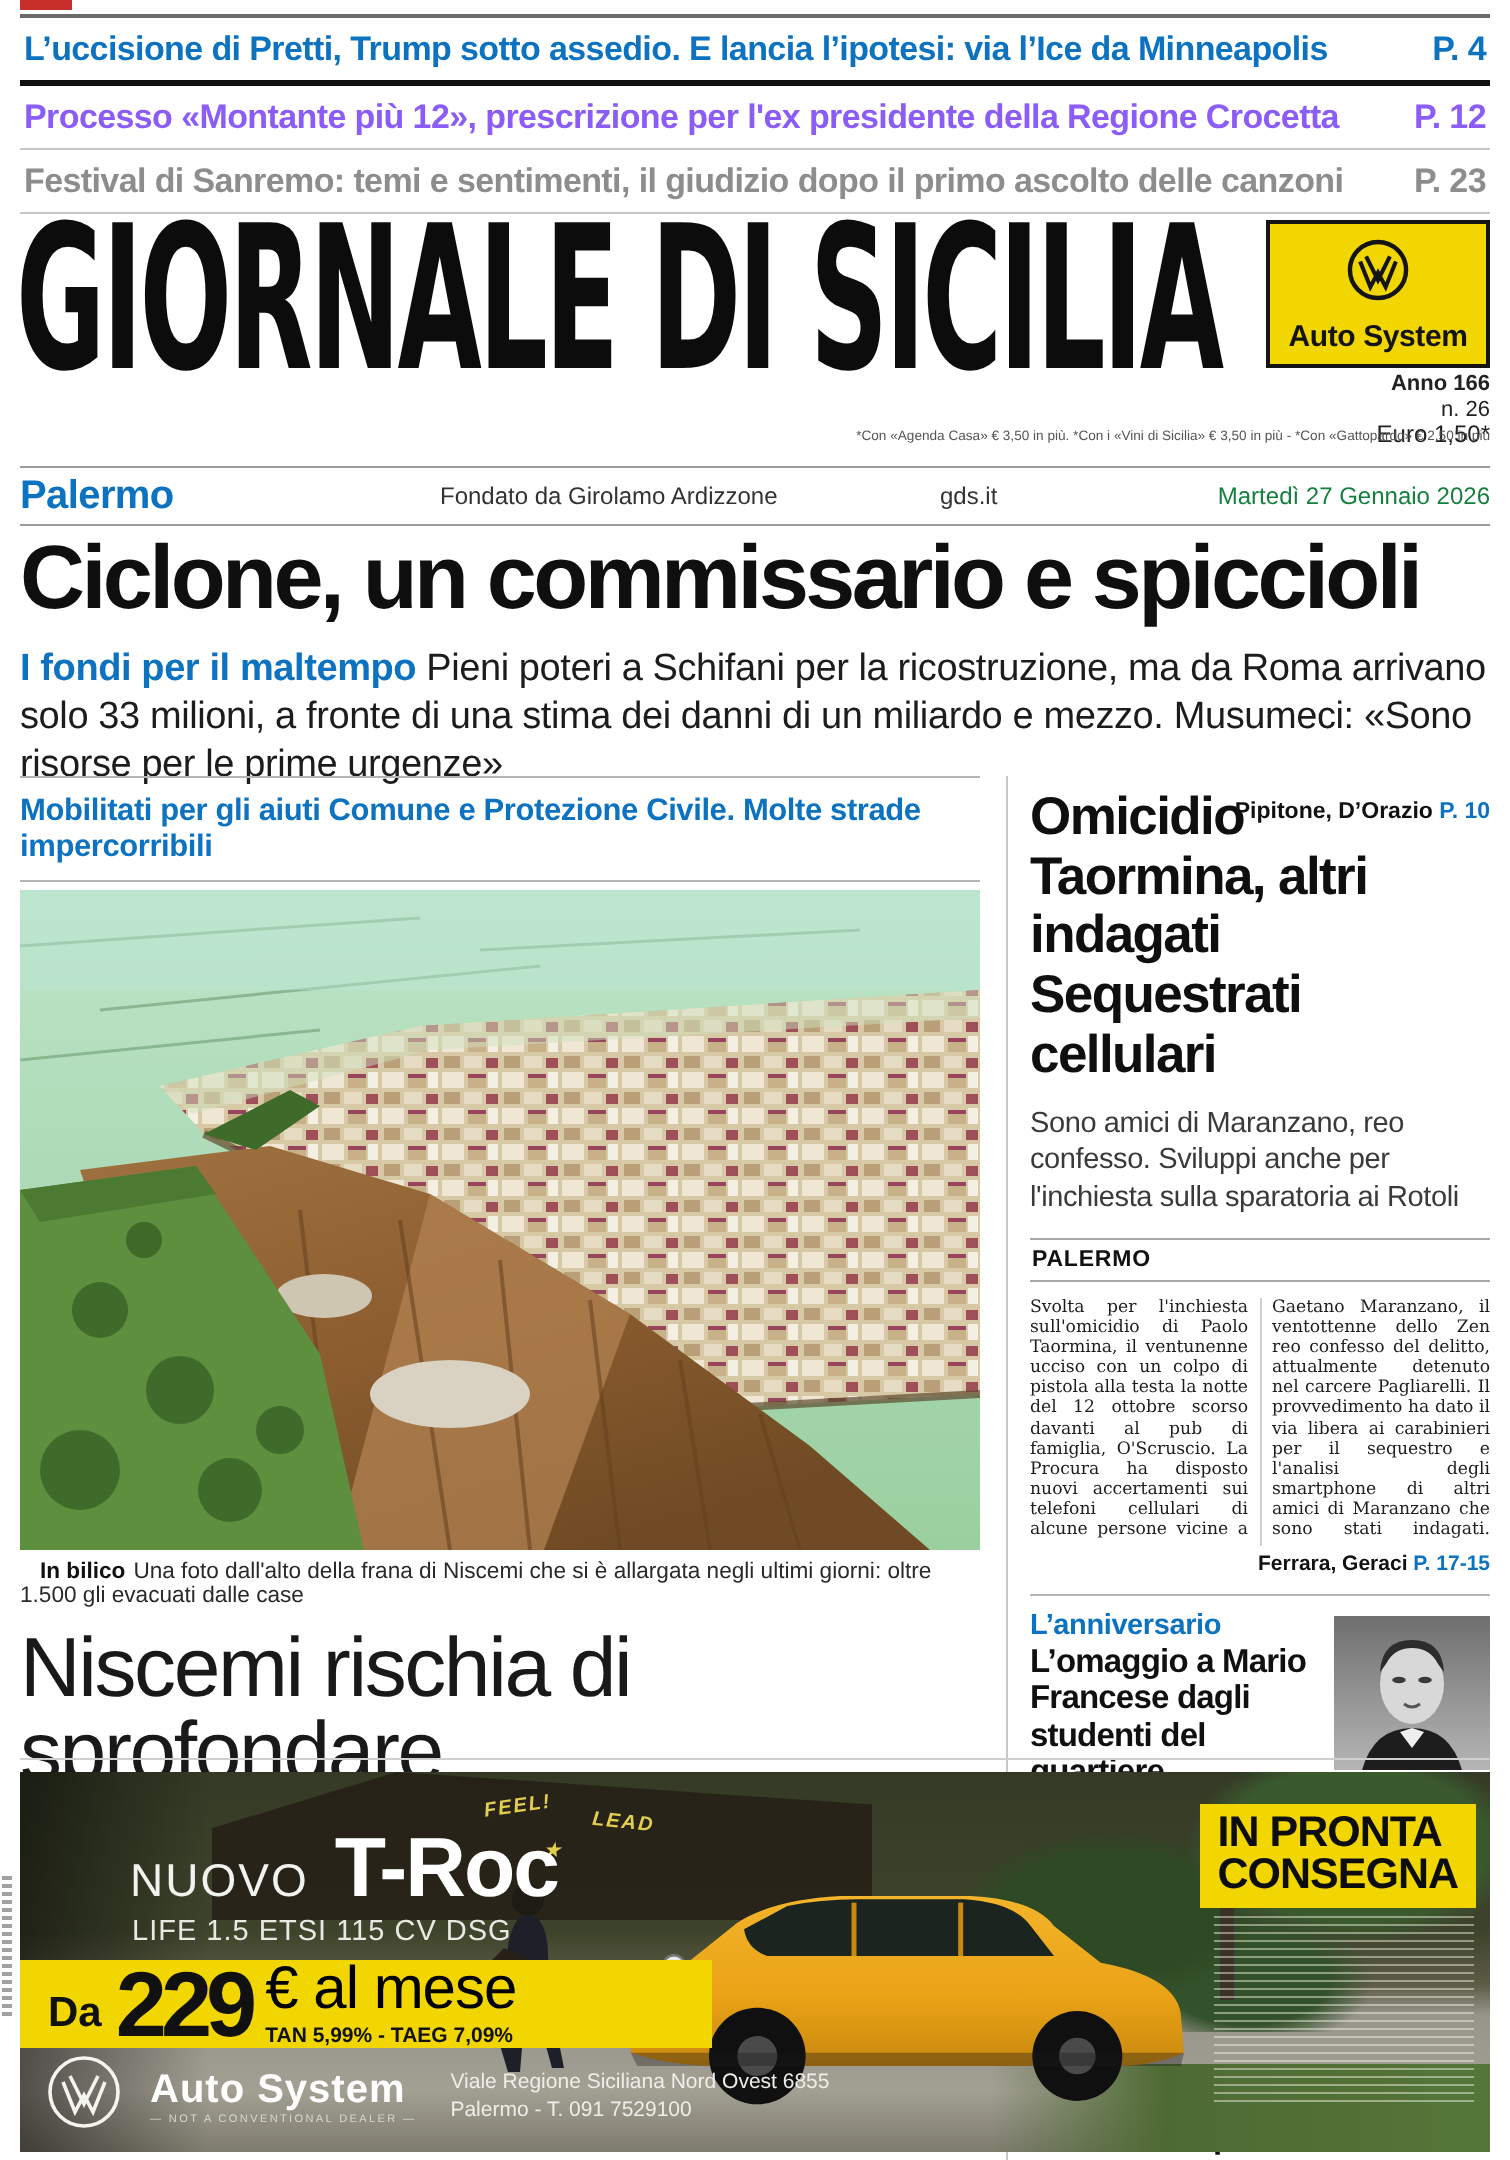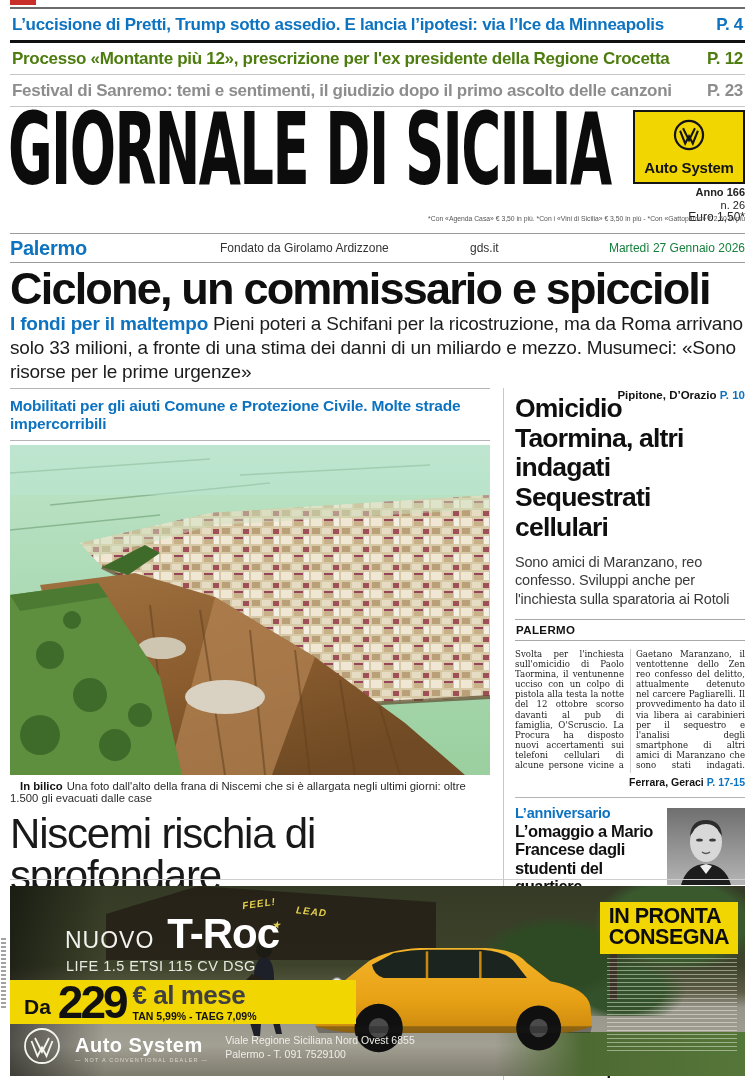--- a/index.html
+++ b/index.html
@@ -5,21 +5,21 @@
   * { margin:0; padding:0; box-sizing:border-box; }
   html,body { background:#e8e8e8; }
   body { font-family:"Liberation Sans", sans-serif; }
   .page { position:relative; width:755px; height:1080px; margin:0 auto; background:#fff; overflow:hidden; }
 
   
   .red-mark { position:absolute; left:10px; top:0; width:26px; height:5px; background:#c92f2a; }
   .teasers { position:absolute; top:7px; left:10px; right:10px; border-top:2px solid #6b6b6b; }
   .teaser { display:flex; justify-content:space-between; align-items:flex-end; padding:6px 2px 5px 2px; font-size:17px; font-weight:bold; letter-spacing:-0.3px; }
   .teaser-1 { color:#0d73c0; border-bottom:3px solid #101010; }
-  .teaser-2 { color:#4d7c0f; border-bottom:1px solid #c6c6c6; }
+  .teaser-2 { color:#8b5cf6; border-bottom:1px solid #c6c6c6; }
   .teaser-3 { color:#8d8d8d; border-bottom:1px solid #c6c6c6; }
   .teaser .pg { margin-left:16px; white-space:nowrap; }
 
   
   .masthead-title { position:absolute; left:8px; top:104px; font-family:"DejaVu Sans", sans-serif; font-weight:bold; font-size:100px; line-height:0.92; letter-spacing:-3px; color:#0c0c0c; transform:scaleX(0.545); transform-origin:0 0; white-space:nowrap; }
   .vw-box { position:absolute; right:10px; top:110px; width:112px; height:74px; background:#f2d602; border:2px solid #141414; display:flex; flex-direction:column; align-items:center; justify-content:center; gap:3px; }
   .vw-box .brand { font-weight:bold; font-size:15px; color:#141414; letter-spacing:-0.2px; }
   .edition { position:absolute; right:10px; top:186px; text-align:right; color:#222; line-height:1.15; }
   .edition .anno { font-weight:bold; font-size:11px; }
   .edition .num, .edition .price { font-size:11px; }
@@ -29,21 +29,21 @@
   
   .dateline { position:absolute; top:233px; left:10px; right:10px; height:30px; border-top:1px solid #9c9c9c; border-bottom:1px solid #9c9c9c; display:flex; align-items:center; }
   .dateline .city { color:#0d73c0; font-weight:bold; font-size:20px; letter-spacing:-0.3px; width:210px; }
   .dateline .founded { font-size:12px; color:#333; width:250px; }
   .dateline .site { font-size:12px; color:#333; flex:1; }
   .dateline .date { font-size:12px; color:#15803d; text-align:right; }
 
   
   .lead { position:absolute; top:266px; left:10px; right:10px; }
   .lead-headline { font-size:45px; font-weight:bold; letter-spacing:-1.8px; line-height:1.02; color:#0f0f0f; }
-  .lead-standfirst { font-size:19px; line-height:1.26; color:#1c1c1c; letter-spacing:-0.2px; }
+  .lead-standfirst { margin-top:11px; font-size:19px; line-height:1.26; color:#1c1c1c; letter-spacing:-0.2px; }
   .lead-standfirst .kick { color:#0d73c0; font-weight:bold; margin-right:5px; }
   .lead-byline { margin-top:5px; text-align:right; font-size:11.5px; font-weight:bold; color:#111; }
   .pg-blue { color:#0d73c0; font-weight:bold; }
 
   
   .columns { position:absolute; top:388px; left:10px; right:10px; display:grid; grid-template-columns:480px 1fr; }
   .col-right { border-left:1px solid #c9c9c9; padding-left:11px; margin-left:13px; }
 
   .kicker-bar { border-top:1px solid #b5b5b5; border-bottom:1px solid #b5b5b5; padding:8px 0 7px 0; color:#0d73c0; font-weight:bold; font-size:15.5px; letter-spacing:-0.2px; }
   .photo { display:block; width:480px; height:330px; margin-top:4px; }
@@ -87,21 +87,21 @@
 
   .ad-title { position:absolute; left:55px; top:24px; display:flex; align-items:baseline; gap:13px; }
   .ad-title .nuovo { color:#f2f2ee; font-size:23px; letter-spacing:1px;text-align:center; }
   .ad-title .model { color:#fff; font-size:42px; font-weight:bold; letter-spacing:-1px; }
   .ad-trim { position:absolute; left:56px; top:72px; color:#e9e9e4; font-size:14.5px; letter-spacing:.5px; }
 
   .ad-price { position:absolute; left:0; top:94px; width:346px; height:44px; background:#f2d602; display:flex; align-items:center; padding:0 10px 0 14px; gap:7px; }
   .ad-price .da { font-size:21px; font-weight:bold; color:#111; align-self:flex-end; padding-bottom:5px; }
   .ad-price .val { font-size:46px; font-weight:bold; letter-spacing:-3px; color:#111; line-height:1; }
   .ad-price .unitcol { display:flex; flex-direction:column; justify-content:center; }
-  .ad-price .unit { font-size:26px; font-weight:bold; color:#404040; letter-spacing:-0.5px; line-height:1; }
+  .ad-price .unit { font-size:30px; font-weight:normal; color:#000000; letter-spacing:-0.5px; line-height:1; }
   .ad-price .fin { font-size:10.5px; font-weight:bold; color:#111; margin-top:2px; }
 
   .ad-badge { position:absolute; right:7px; top:16px; background:#f2d602; padding:4px 9px 6px 9px; color:#0d0d0d; font-weight:bold; font-size:21.5px; letter-spacing:-0.5px; line-height:.98; }
   .ad-legal { position:absolute; right:8px; top:72px; width:130px; height:94px; opacity:.55;
       background:repeating-linear-gradient(180deg, rgba(255,255,240,.8) 0 1px, transparent 1px 4px); }
 
   .ad-footer { position:absolute; left:12px; top:140px; display:flex; align-items:center; gap:13px; }
   .ad-dealer { display:flex; flex-direction:column; }
   .ad-dealer .name { color:#fff; font-weight:bold; font-size:20px; letter-spacing:.5px; }
   .ad-dealer .tag { color:#d8d8d0; font-size:5.5px; letter-spacing:1.2px; text-align:center; }

